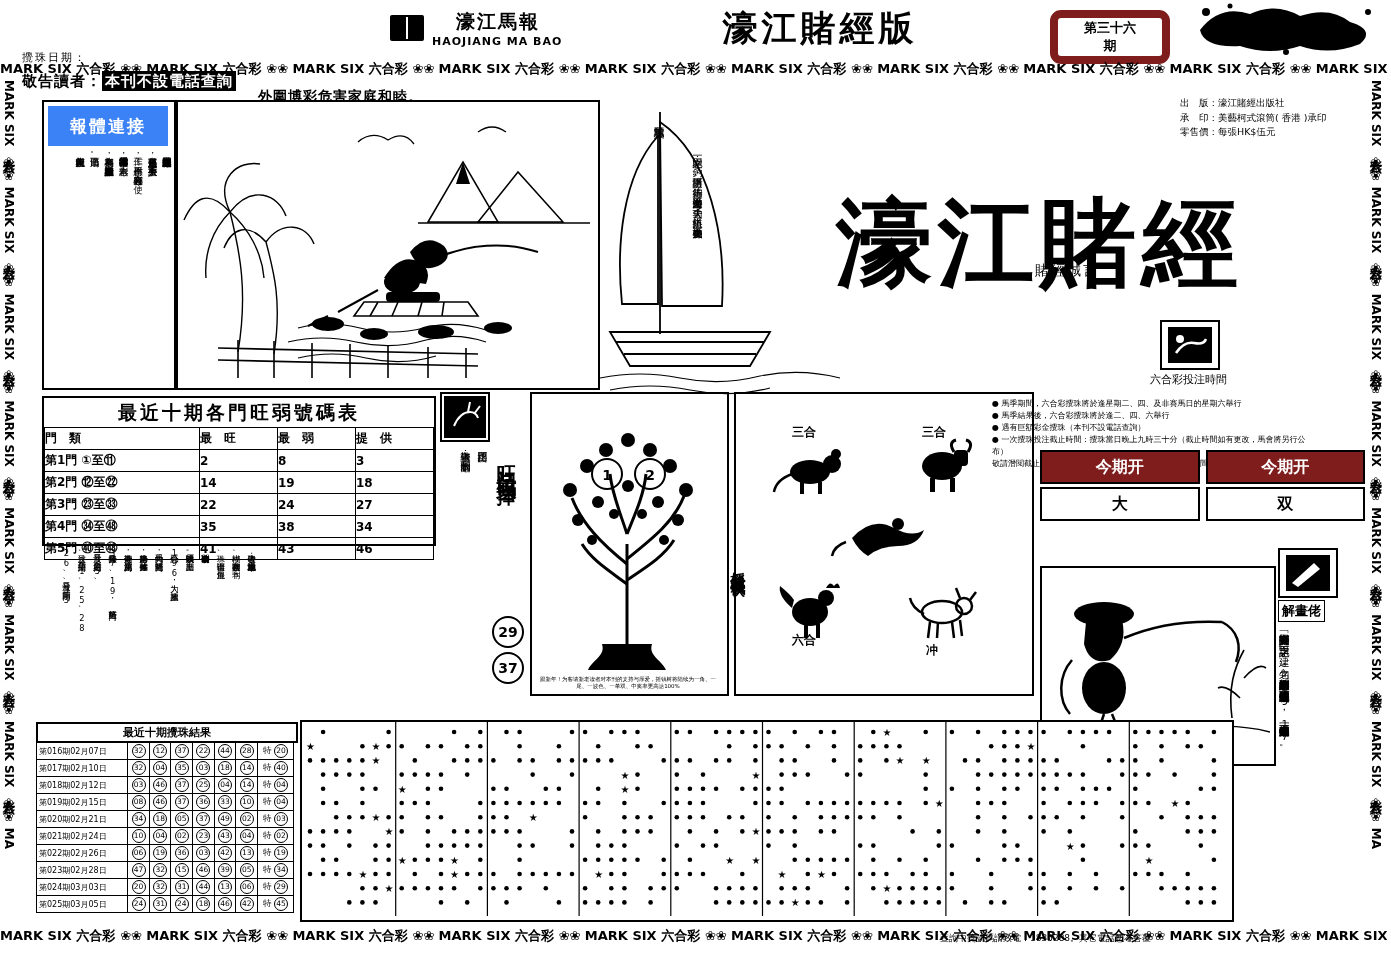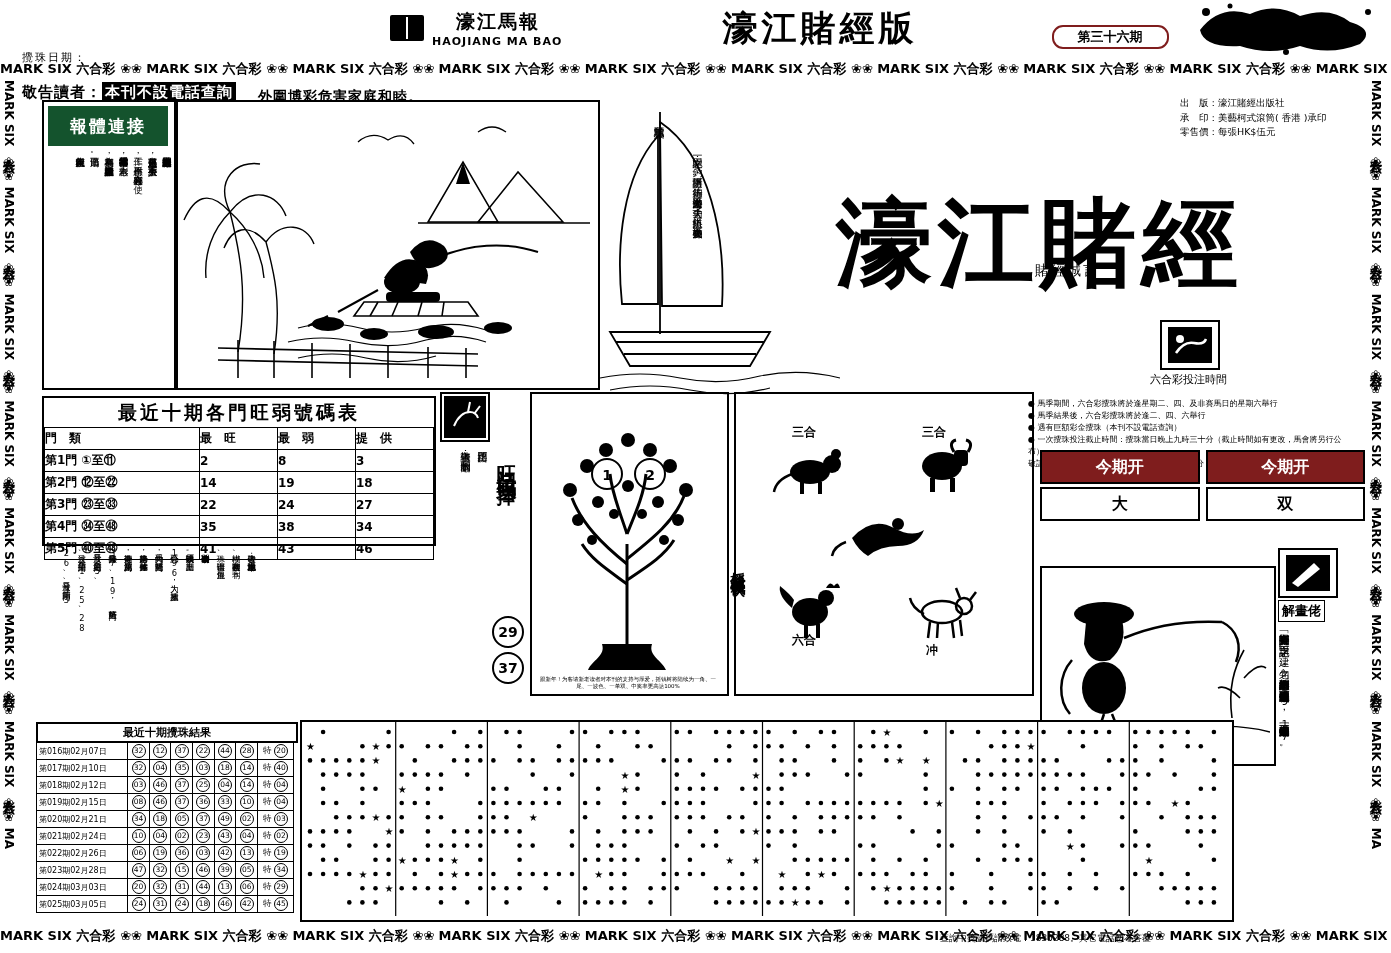--- a/index.html
+++ b/index.html
@@ -6,67 +6,67 @@
   body{font-family:"DejaVu Sans","Liberation Sans",sans-serif;color:#000;}
   #page{position:relative;width:1391px;height:953px;background:#fff;overflow:hidden;}
   .abs{position:absolute;}
   .ctr{display:flex;align-items:center;justify-content:center;text-align:center;}
   .vert{writing-mode:vertical-rl;text-orientation:upright;}
 
   
   #topstrip{left:0;top:0;width:1391px;height:58px;}
   #topleft{left:22px;top:2px;width:300px;}
   #topleft .l1{font-size:11px;letter-spacing:2px;margin-top:48px;}
-  #topleft .l2{font-size:15px;font-weight:bold;margin-top:18px;letter-spacing:1px;}
+  #topleft .l2{font-size:15px;font-weight:bold;margin-top:7px;letter-spacing:1px;}
   #topleft .l2 .inv{background:#000;color:#fff;padding:1px 3px;}
   #logo{left:390px;top:8px;width:250px;height:40px;display:flex;align-items:center;gap:8px;}
   #logo .book{width:34px;height:26px;background:#000;border-radius:2px;position:relative;}
   #logo .book:after{content:"";position:absolute;left:16px;top:2px;width:2px;height:22px;background:#fff;}
   #logo .cn{font-size:19px;font-weight:bold;letter-spacing:2px;margin-left:24px;}
   #logo .en{font-size:11px;font-weight:bold;letter-spacing:1px;}
   #bigtitle{left:610px;top:6px;width:420px;height:44px;font-size:35px;font-weight:bold;letter-spacing:4px;}
   #issue{left:1050px;top:26px;width:120px;height:22px;font-size:13px;font-weight:bold;}
-  #issue .pill{border:2px solid #7f1d1d;border-radius:11px;padding:1px 24px;}
+  #issue .pill{border:8px solid #7f1d1d;border-radius:11px;padding:1px 24px;}
   #splat{left:1190px;top:0px;width:190px;height:56px;}
 
   
   .mkrow{left:0;width:1391px;height:22px;font-size:13px;font-weight:bold;letter-spacing:0px;overflow:hidden;white-space:nowrap;display:flex;align-items:center;}
   #mktop{top:58px;}
   #mkbot{top:925px;}
   .mkside{top:80px;width:24px;height:845px;overflow:hidden;font-size:12px;font-weight:bold;}
   #mkleft{left:0;}
   #mkright{left:1367px;}
   .mkside .inner{writing-mode:vertical-rl;text-orientation:mixed;height:845px;white-space:nowrap;}
 
   #warn{left:258px;top:88px;font-size:14px;font-weight:bold;letter-spacing:1px;}
 
   
   #artbox{left:42px;top:100px;width:555px;height:288px;}
   #artleft{left:0;top:0;width:130px;height:286px;border:2px solid #000;}
-  #banner{position:absolute;left:4px;top:4px;width:120px;height:40px;background:#14532d;color:#fff;}
+  #banner{position:absolute;left:4px;top:4px;width:120px;height:40px;background:#3b82f6;color:#fff;}
   #banner span{font-size:17px;font-weight:bold;letter-spacing:2px;}
   #arttext{position:absolute;left:2px;top:48px;width:126px;height:232px;}
   #arttext .col{writing-mode:vertical-rl;text-orientation:upright;font-size:9.3px;line-height:1.45;height:228px;}
   #artright{left:134px;top:0;width:420px;height:286px;border:2px solid #000;background:#fff;overflow:hidden;}
 
   
   #boat{left:600px;top:96px;width:250px;height:300px;}
   #boatpoem{left:650px;top:118px;width:30px;font-size:11px;}
   #poem2{left:690px;top:150px;width:120px;}
   #poem2 .c{writing-mode:vertical-rl;text-orientation:upright;font-size:10px;line-height:1.5;height:170px;}
 
   
   #mast{left:830px;top:95px;width:420px;height:300px;}
   #mastcn{font-size:96px;font-weight:bold;letter-spacing:6px;}
   #zhuan{left:1035px;top:262px;font-size:14px;letter-spacing:2px;}
   #betbox{left:1160px;top:320px;width:56px;height:46px;border:2px solid #000;}
   #bettime{left:1150px;top:372px;font-size:11px;}
 
   #pubinfo{left:1180px;top:96px;width:180px;font-size:9.5px;line-height:1.55;}
-  #notes{left:1028px;top:398px;width:325px;font-size:8px;line-height:1.5;}
+  #notes{left:992px;top:398px;width:325px;font-size:8px;line-height:1.5;}
 
   
   #tbl{left:42px;top:396px;width:390px;height:146px;border:2px solid #000;}
   #tblhead{font-size:19px;font-weight:bold;letter-spacing:3px;text-align:center;padding:2px 0 1px;}
   table.data{width:100%;border-collapse:collapse;font-size:12px;}
   table.data th,table.data td{border:1px solid #000;text-align:left;padding:2px 0;font-weight:bold;}
   table.data th{font-size:12px;}
 
   
   #iconbox{left:440px;top:392px;width:46px;height:46px;border:2px solid #000;}

